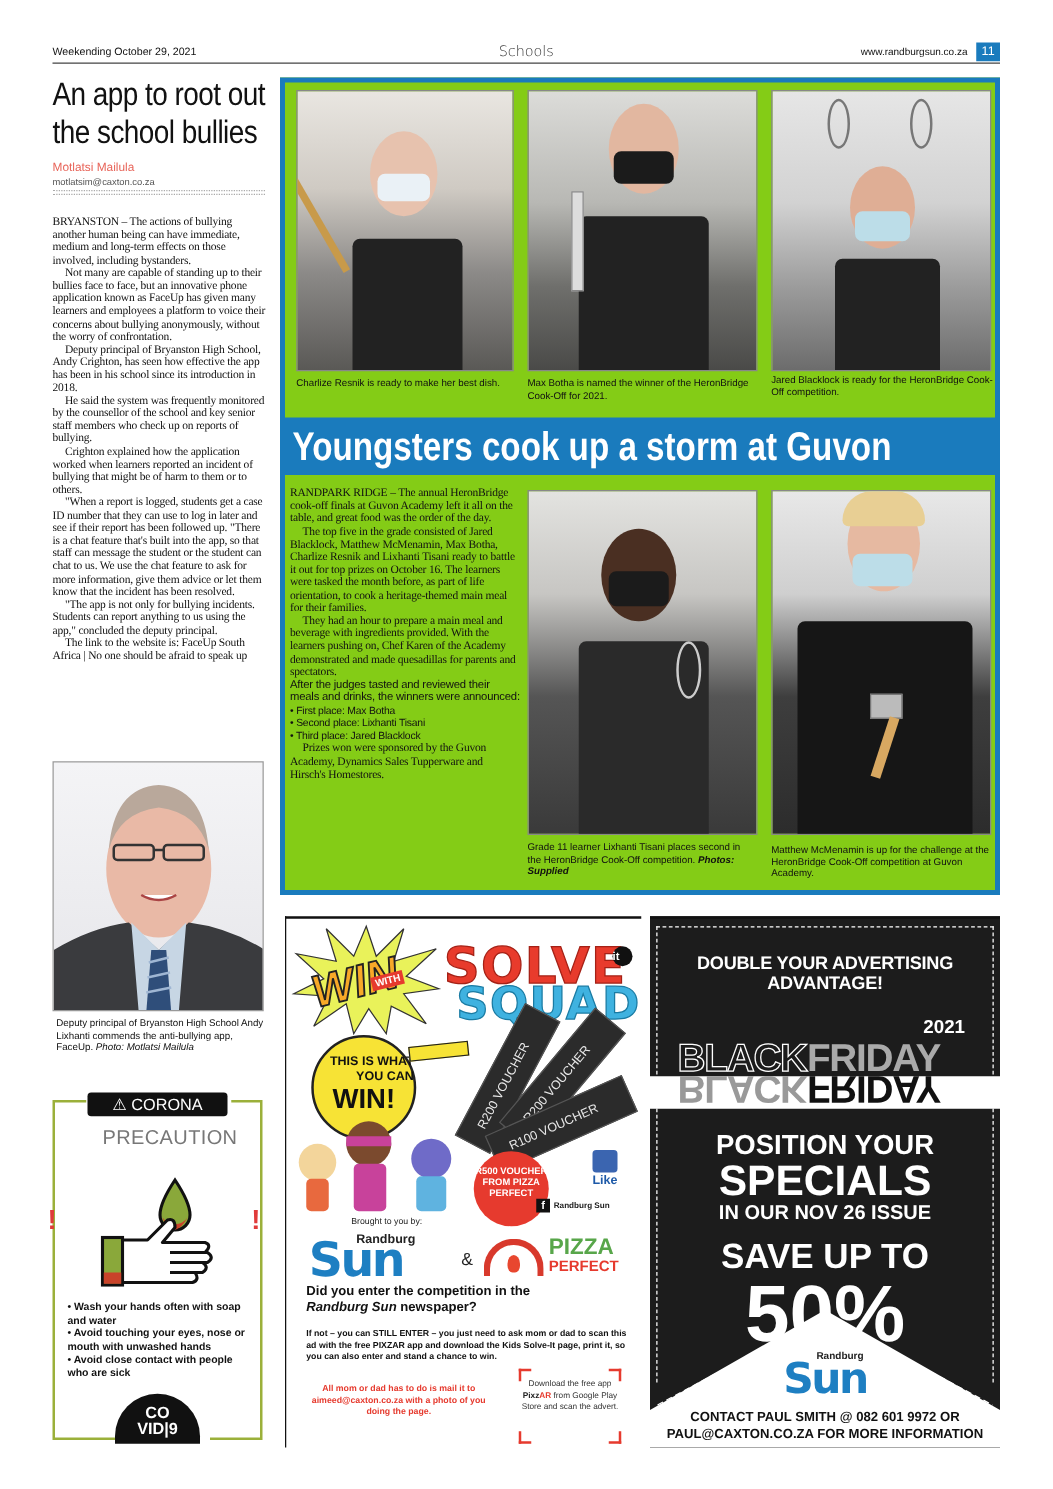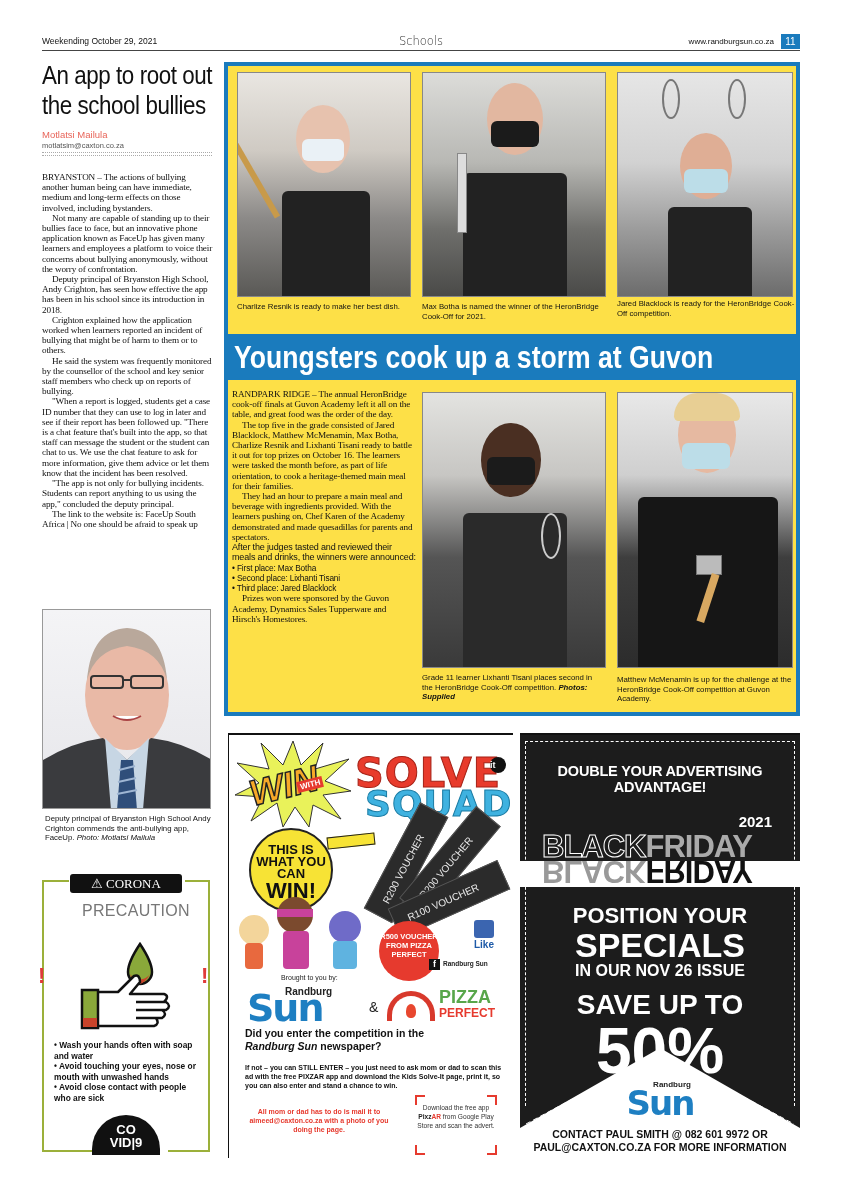--- a/index.html
+++ b/index.html
@@ -24,28 +24,28 @@
   .left-body { position: absolute; left: 42px; top: 172px; width: 172px; }
 
   .photo-crighton { position: absolute; left: 42px; top: 609px; width: 169px; height: 200px; background: linear-gradient(#f4f4f6, #e6e6ea); border: 1px solid #999; overflow: hidden; }
   .cap { font-family: "Liberation Sans", sans-serif; font-size: 7.8px; line-height: 9.5px; color: #111; }
   .cap-crighton { position: absolute; left: 45px; top: 814px; width: 168px; }
 
   .corona { position: absolute; left: 42px; top: 880px; width: 170px; height: 275px; }
   .corona-frame { position: absolute; left: 0; top: 0; width: 168px; height: 272px; border: 2px solid #9bb03a; }
   .corona-mask-top { position: absolute; left: 25px; top: -2px; width: 116px; height: 6px; background: #fff; }
   .corona-mask-bot { position: absolute; left: 48px; bottom: -2px; width: 76px; height: 6px; background: #fff; }
-  .corona-badge { position: absolute; left: 28px; top: -6px; width: 112px; height: 19px; background: #111; border-radius: 3px; color: #fff; font-size: 13px; text-align: center; line-height: 19px; font-family: Liberation Serif, serif; }
+  .corona-badge { position: absolute; left: 28px; top: -6px; width: 112px; height: 19px; background: #111; border-radius: 3px; color: #fff; font-size: 13px; text-align: center; line-height: 19px; }
   .corona-title { position: absolute; left: 0; right: 0; top: 22px; text-align: center; font-size: 16px; color: #777; font-weight: 300; letter-spacing: 0.3px; padding-left: 18px; }
   .corona-bang { position: absolute; top: 83px; font-size: 22px; font-weight: bold; color: #e03a3a; }
   .corona-list { position: absolute; left: 12px; top: 160px; width: 150px; font-size: 8.4px; line-height: 10.6px; font-weight: bold; color: #111; }
   .covid-badge { position: absolute; left: 50px; top: 235px; width: 68px; height: 40px; background: #111; border-radius: 34px 34px 0 0; color: #fff; text-align: center; font-size: 13px; font-weight: bold; line-height: 13px; padding-top: 8px; }
 
   
-  .feature { position: absolute; left: 224px; top: 62px; width: 576px; height: 654px; border: 4px solid #1a7bbd; background: #fde047; }
+  .feature { position: absolute; left: 224px; top: 62px; width: 576px; height: 654px; border: 4px solid #1a7bbd; background: #84cc16; }
   .ph { position: absolute; overflow: hidden; border: 1px solid #888; }
   .ph1 { left: 9px; top: 6px; width: 174px; height: 225px; background: linear-gradient(180deg,#e9e6e1 0%,#cfcac3 35%,#8c8a88 65%,#5a5956 100%); }
   .ph2 { left: 194px; top: 6px; width: 184px; height: 225px; background: linear-gradient(180deg,#dcdcd9 0%,#b8b8b4 40%,#6f6f6c 70%,#4a4a48 100%); }
   .ph3 { left: 389px; top: 6px; width: 176px; height: 225px; background: linear-gradient(180deg,#e6e6e6 0%,#d2d2d2 40%,#9c9c9c 70%,#6c6c6c 100%); }
   .ph4 { left: 194px; top: 326px; width: 184px; height: 276px; background: linear-gradient(180deg,#e3e3e0 0%,#c7c6c3 30%,#555 60%,#3a3a3a 100%); }
   .ph5 { left: 389px; top: 326px; width: 176px; height: 276px; background: linear-gradient(180deg,#e8e8e8 0%,#cfcfcf 30%,#3e3e3e 60%,#2c2c2c 100%); }
   .person-head { position: absolute; border-radius: 50%; }
   .apron { position: absolute; background: #222; border-radius: 6px 6px 0 0; }
   .mask { position: absolute; border-radius: 6px; }
   .fcap { position: absolute; }
@@ -62,21 +62,21 @@
 
   
   .ad1 { position: absolute; left: 228px; top: 733px; width: 285px; height: 425px; border-top: 2px solid #111; border-left: 1px solid #111; }
   .starburst { position: absolute; left: 4px; top: 4px; width: 120px; height: 90px; }
   .win-text { position: absolute; left: 20px; top: 30px; font-size: 36px; font-weight: bold; color: #f7a928; font-style: italic; -webkit-text-stroke: 1.5px #222; transform: rotate(-14deg); }
   .with-tag { position: absolute; left: 68px; top: 44px; background: #e63a2e; color: #fff; font-size: 8px; font-weight: bold; padding: 1px 3px; transform: rotate(-14deg); }
   .solve { position: absolute; left: 126px; top: 15px; font-size: 40px; font-weight: 900; color: #e83b2c; letter-spacing: 1px; -webkit-text-stroke: 1px #a52116; font-family: "DejaVu Sans", sans-serif; }
   .it-dot { position: absolute; left: 261px; top: 22px; width: 16px; height: 16px; border-radius: 50%; background: #111; color: #fff; font-size: 9px; font-weight: bold; text-align: left; line-height: 16px; }
   .squad { position: absolute; left: 136px; top: 48px; font-size: 36px; font-weight: 900; color: #3fb2e0; letter-spacing: 1px; -webkit-text-stroke: 1px #1a7ba3; font-family: "DejaVu Sans", sans-serif; }
   .win-circle { position: absolute; left: 20px; top: 93px; width: 84px; height: 84px; border-radius: 50%; background: #f7e335; border: 2px solid #222; text-align: center; font-weight: bold; color: #111; font-family: "Liberation Sans Narrow","Liberation Sans", sans-serif; }
-  .win-circle .l1 { font-size: 13px; margin-top: 14px; line-height: 12px; }
+  .win-circle .l1 { font-size: 10px; margin-top: 14px; line-height: 12px; text-align: right; }
   .win-circle .l2 { font-size: 22px; line-height: 22px; }
   .arrow { position: absolute; left: 98px; top: 100px; width: 48px; height: 12px; background: #f7e335; border: 1.5px solid #222; transform: rotate(-6deg); }
   .vouchers { position: absolute; left: 130px; top: 80px; width: 150px; height: 120px; }
   .voucher { position: absolute; width: 120px; height: 32px; background: #2b2b2b; color: #e8e8e8; font-size: 10px; line-height: 32px; padding-left: 14px; border: 1px solid #555; }
   .kids { position: absolute; left: 8px; top: 150px; width: 135px; height: 85px; }
   .kid { position: absolute; border-radius: 50%; }
   .r500 { position: absolute; left: 150px; top: 186px; width: 60px; height: 60px; border-radius: 50%; background: #e63a2e; color: #fff; text-align: center; font-size: 7.5px; font-weight: bold; line-height: 9px; padding-top: 11px; font-family: "Liberation Sans Narrow","Liberation Sans", sans-serif; }
   .like { position: absolute; left: 240px; top: 185px; width: 30px; text-align: center; font-size: 10px; font-weight: bold; color: #1e5aa8; }
   .thumb { display: block; margin: 0 auto 1px; width: 20px; height: 18px; background: #3b65b0; border-radius: 3px; }
   .fb { position: absolute; left: 200px; top: 224px; font-size: 6.5px; font-weight: bold; color: #222; }
@@ -135,22 +135,22 @@
 
 <h1 class="lh">An app to root out the school bullies</h1>
 <div class="byline">Motlatsi Mailula</div>
 <div class="email">motlatsim@caxton.co.za</div>
 <div class="dots"></div>
 
 <div class="left-body body-text">
   <p class="first">BRYANSTON – The actions of bullying another human being can have immediate, medium and long-term effects on those involved, including bystanders.</p>
   <p>Not many are capable of standing up to their bullies face to face, but an innovative phone application known as FaceUp has given many learners and employees a platform to voice their concerns about bullying anonymously, without the worry of confrontation.</p>
   <p>Deputy principal of Bryanston High School, Andy Crighton, has seen how effective the app has been in his school since its introduction in 2018.</p>
+  <p>He said the system was frequently monitored by the counsellor of the school and key senior staff members who check up on reports of bullying.</p>
   <p>Crighton explained how the application worked when learners reported an incident of bullying that might be of harm to them or to others.</p>
-  <p>He said the system was frequently monitored by the counsellor of the school and key senior staff members who check up on reports of bullying.</p>
   <p>"When a report is logged, students get a case ID number that they can use to log in later and see if their report has been followed up. "There is a chat feature that's built into the app, so that staff can message the student or the student can chat to us. We use the chat feature to ask for more information, give them advice or let them know that the incident has been resolved.</p>
   <p>"The app is not only for bullying incidents. Students can report anything to us using the app," concluded the deputy principal.</p>
   <p>The link to the website is: FaceUp South Africa | No one should be afraid to speak up</p>
 </div>
 
 <div class="photo-crighton">
   <svg width="169" height="200" viewBox="0 0 169 200">
     <ellipse cx="84" cy="85" rx="42" ry="55" fill="#e9b9a6"></ellipse>
     <path d="M44 70 Q48 20 84 18 Q120 20 124 70 Q116 40 84 36 Q52 40 44 70Z" fill="#b9a89b"></path>
     <rect x="48" y="66" width="32" height="12" rx="3" fill="none" stroke="#333" stroke-width="2"></rect>
@@ -159,21 +159,21 @@
     <path d="M70 106 Q84 114 98 106" stroke="#a44" stroke-width="2" fill="#fff"></path>
     <path d="M0 200 L0 150 Q30 132 60 128 L84 150 L108 128 Q140 132 169 150 L169 200Z" fill="#3a3b3e"></path>
     <path d="M62 128 L84 150 L106 128 L100 200 L68 200Z" fill="#c7d6e4"></path>
     <path d="M78 150 L90 150 L94 200 L74 200Z" fill="#2f4e7a"></path>
     <line x1="76" y1="160" x2="92" y2="156" stroke="#9fb6d3" stroke-width="2"></line>
     <line x1="75" y1="172" x2="93" y2="168" stroke="#9fb6d3" stroke-width="2"></line>
     <line x1="74" y1="184" x2="94" y2="180" stroke="#9fb6d3" stroke-width="2"></line>
   </svg>
 </div>
 <div class="cap cap-crighton">
-  <span>Deputy principal of Bryanston High School Andy Crighton commends the anti-bullying app, FaceUp.</span>
+  <span>Deputy principal of Bryanston High School Andy Lixhanti commends the anti-bullying app, FaceUp.</span>
   <i>Photo: Motlatsi Mailula</i>
 </div>
 
 <div class="corona">
   <div class="corona-frame">
     <div class="corona-mask-top"></div>
     <div class="corona-mask-bot"></div>
   </div>
   <div class="corona-badge">⚠ CORONA</div>
   <div class="corona-title">PRECAUTION</div>

